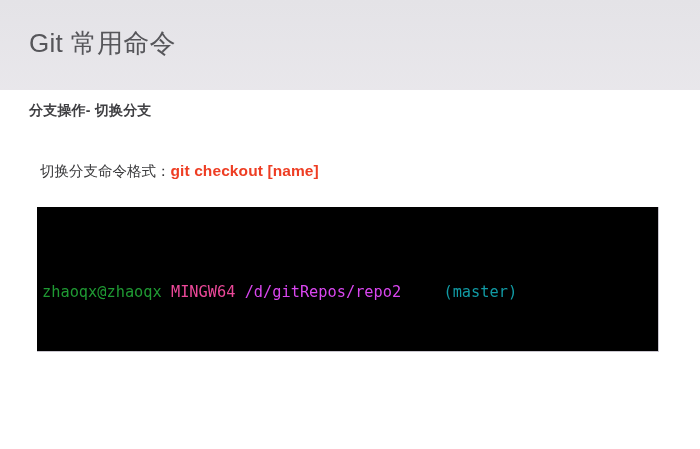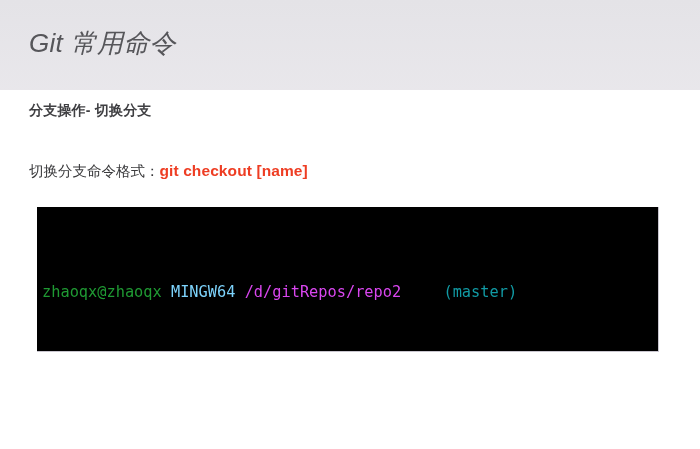--- a/index.html
+++ b/index.html
@@ -29,39 +29,38 @@
   .slide-title {
     position: absolute;
     left: 29px;
     top: 28px;
     font-size: 26px;
     font-weight: 400;
     color: #56565a;
     letter-spacing: 0.3px;
     line-height: 1.2;
     white-space: nowrap;
-    font-style: italic;
   }
 
   
   .subtitle {
     position: absolute;
     left: 29px;
     top: 102px;
     font-size: 14px;
     font-weight: bold;
     color: #3f3f42;
     letter-spacing: 0.2px;
     white-space: nowrap;
   }
 
   
   .body-line {
     position: absolute;
-    left: 29px;
+    left: 40px;
     top: 160px;
     font-size: 14.5px;
     color: #3a3a3c;
     white-space: nowrap;
     line-height: 1.4;
   }
   .body-line .cmd {
     font-weight: bold;
     color: #ee3d23;
     font-size: 15.5px;
@@ -88,21 +87,21 @@
     right: 0;
     font-family: "DejaVu Sans Mono", "Liberation Mono", monospace;
     font-size: 15.3px;
     line-height: 21px;
     white-space: pre;
     color: #cfcfcf;
     letter-spacing: 0px;
   }
   .term-line { white-space: pre; height: 21px; }
   .c-user   { color: #1f9a33; }
-  .c-host   { color: #7dd3fc; }
+  .c-host   { color: #ec4899; }
   .c-path   { color: #d946ef; }
   .c-branch { color: #119aa4; margin-left: 33px; }
   .c-out    { color: #d2d2d2; }
 </style>
 </head>
 <body>
 
 <div class="slide">
   <div class="slide-lower"></div>
 

